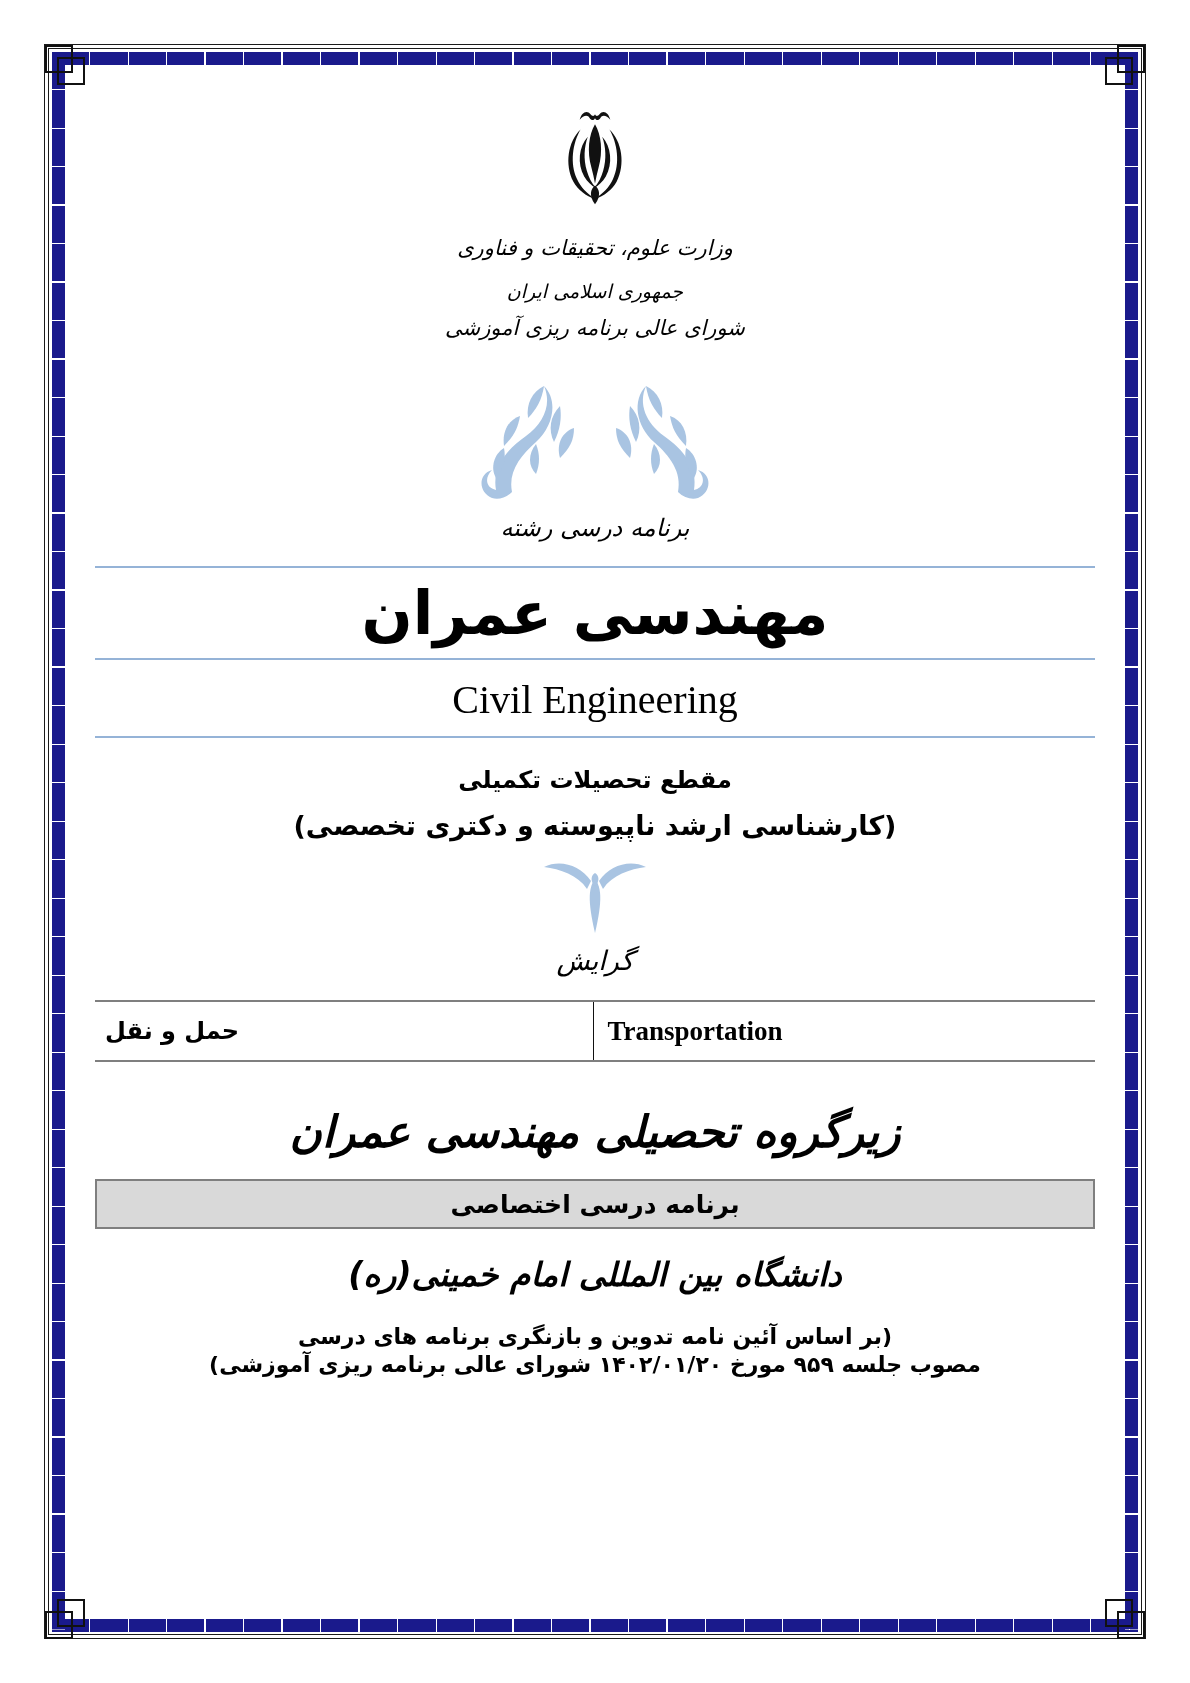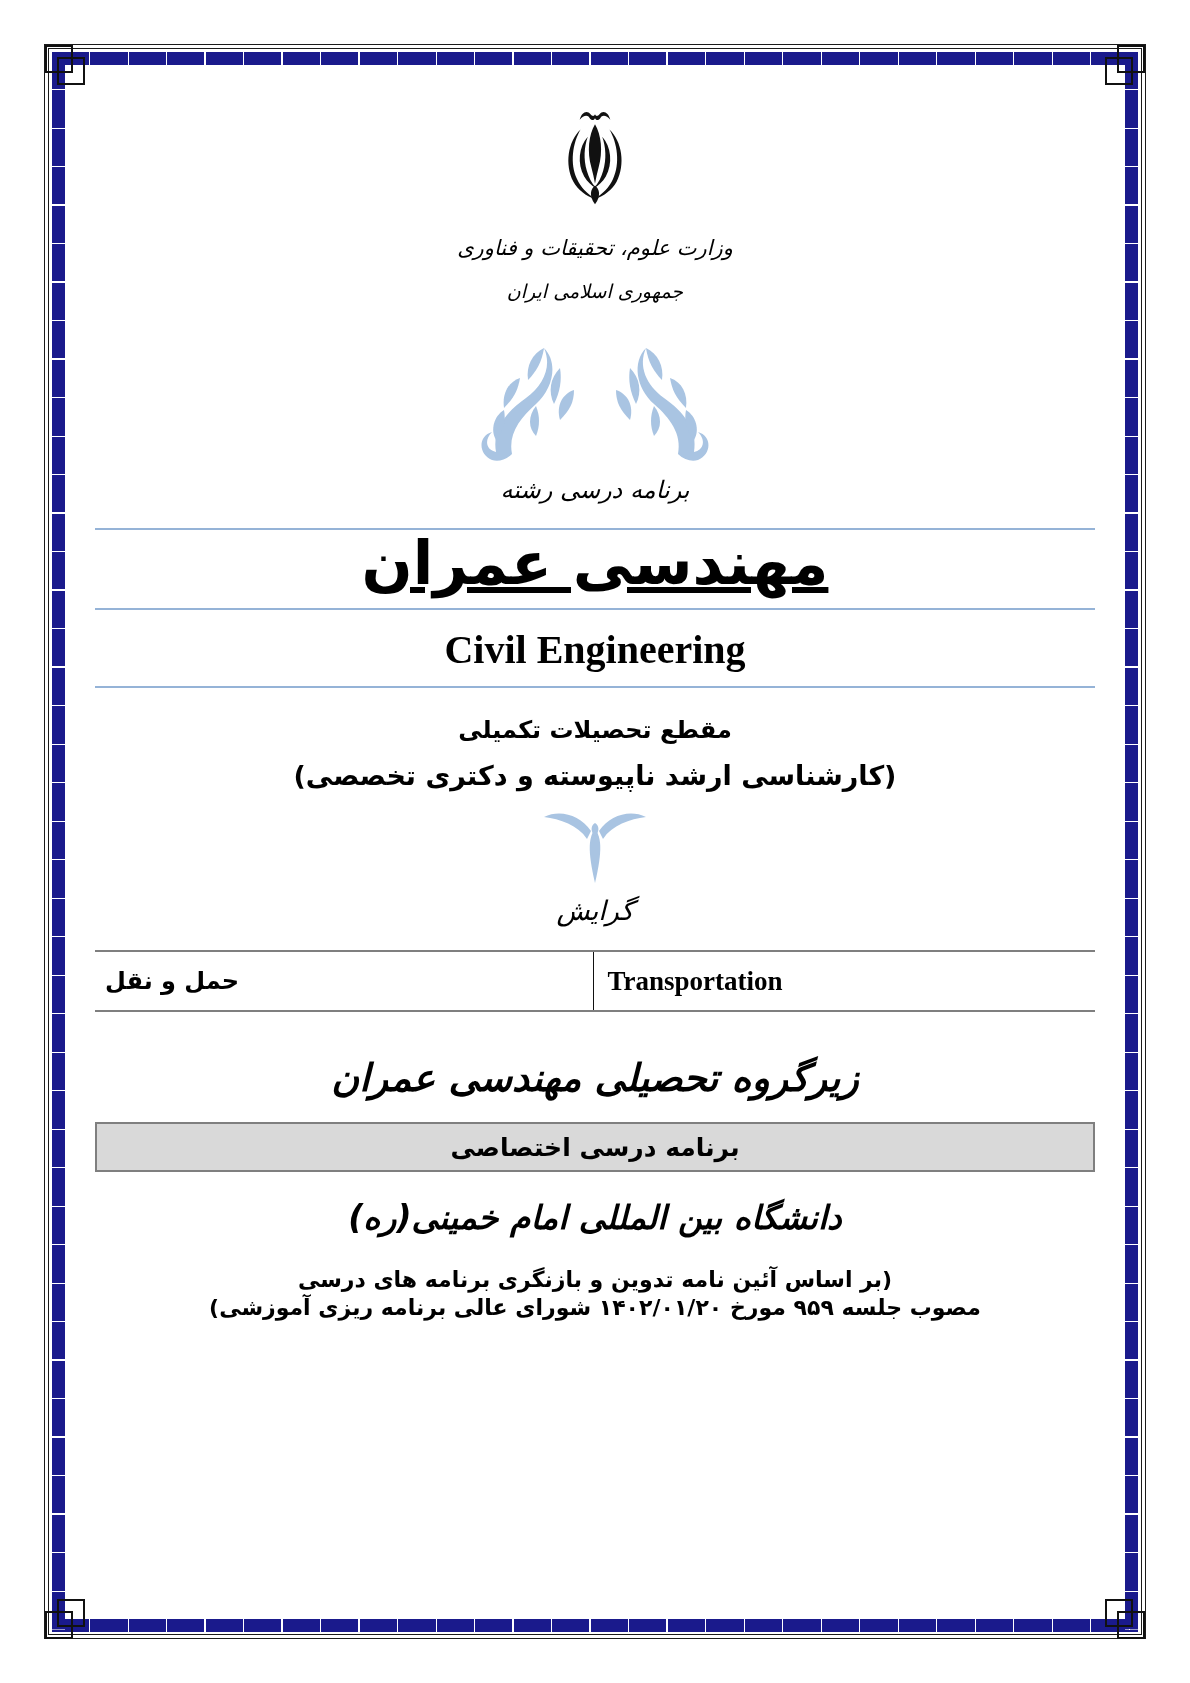--- a/index.html
+++ b/index.html
@@ -39,34 +39,34 @@
   .ministry-line{direction:rtl;}
   .m1{font-size:19px;margin-top:20px;}
   .m2{font-size:21px;margin-top:18px;}
   .m3{font-size:21px;margin-top:14px;}
   .flourish{display:block;margin:34px auto 0 auto;}
   .program-label{direction:rtl;font-size:24px;margin-top:2px;}
   .rule-blue{height:0;border-top:2px solid #95B3D7;margin:0 15px;}
   .r1{margin-top:24px;}
   .r2{margin-top:12px;}
   .r3{margin-top:14px;}
-  .title-fa{direction:rtl;font-size:60px;font-weight:bold;line-height:1.1;text-decoration:underline;}
-  .title-en{font-family:"Liberation Serif",serif;font-weight:bold;font-size:40px;margin-top:18px;line-height:1.1;}
+  .title-fa{direction:rtl;font-size:60px;font-weight:bold;margin-top:12px;line-height:1.1;}
+  .title-en{font-family:"Liberation Serif",serif;font-weight:normal;font-size:40px;margin-top:18px;line-height:1.1;}
   .level-heading{direction:rtl;font-weight:bold;font-size:24px;margin-top:28px;}
   .level-detail{direction:rtl;font-weight:bold;font-size:27px;margin-top:16px;}
   .small-ornament{display:block;margin:14px auto 0 auto;}
   .orientation-heading{direction:rtl;font-size:27px;margin-top:8px;}
   .orient-table{
     display:flex;margin:24px 15px 0 15px;height:58px;
     border-top:2.5px solid #7F7F7F;border-bottom:2.5px solid #7F7F7F;
   }
   .orient-cell{flex:1;display:flex;align-items:center;}
   .orient-fa{justify-content:flex-end;direction:rtl;font-weight:bold;font-size:24px;padding-left:10px;border-left:0;}
   .orient-en{justify-content:flex-start;font-family:"Liberation Serif",serif;font-weight:bold;font-size:27px;padding-left:14px;border-left:1.5px solid #111;}
-  .subgroup{direction:rtl;font-size:38px;font-weight:bold;margin-top:44px;}
+  .subgroup{direction:rtl;font-size:44px;font-weight:bold;margin-top:44px;}
   .banner{
     margin:22px 15px 0 15px;height:46px;
     background:#D9D9D9;border:2px solid #7F7F7F;
     display:flex;align-items:center;justify-content:center;
     direction:rtl;font-weight:bold;font-size:25px;
   }
   .university{direction:rtl;font-size:33px;font-weight:bold;margin-top:26px;}
   .footnote{direction:rtl;font-weight:bold;font-size:22px;}
   .f1{margin-top:30px;}
   .f2{margin-top:3px;}
@@ -100,20 +100,21 @@
         <path d="M60 88 C65 92 67 99 60 109 C53 99 55 92 60 88 Z"></path>
         <path d="M68 34 C78 45 80 64 72 78 C68.5 84 64 88 59 91 C64 85 67 79 69 72 C73 59 72 45 68 34 Z"></path>
         <path d="M52 34 C42 45 40 64 48 78 C51.5 84 56 88 61 91 C56 85 53 79 51 72 C47 59 48 45 52 34 Z"></path>
         <path d="M76 26 C90 39 94 65 84 84 C79 93 70 100 60 103 C69 97 76 90 80 81 C88 64 85 41 76 26 Z"></path>
         <path d="M44 26 C30 39 26 65 36 84 C41 93 50 100 60 103 C51 97 44 90 40 81 C32 64 35 41 44 26 Z"></path>
       </g>
     </svg>
 
     <div class="cal ministry-line m2">وزارت علوم، تحقیقات و فناوری</div>
     <div class="cal ministry-line m1">جمهوری اسلامی ایران</div>
+    <div class="cal ministry-line m3">شورای عالی برنامه ریزی آموزشی</div>
 
     <svg class="flourish" width="250" height="138" viewBox="0 0 250 138">
       <g fill="#A9C4E2">
         <g>
           <path d="M22 124 C8 118 8 100 22 96 C14 104 16 114 26 116 C22 94 36 76 56 62 C74 49 82 30 74 12 C88 26 84 52 66 68 C50 82 38 98 42 118 C36 124 28 126 22 124 Z"></path>
           <path d="M74 12 C62 18 56 30 58 44 C66 36 72 26 74 12 Z"></path>
           <path d="M50 42 C38 46 32 58 34 72 C44 62 48 54 50 42 Z"></path>
           <path d="M90 32 C80 42 78 56 84 68 C90 56 92 44 90 32 Z"></path>
           <path d="M104 54 C92 58 86 70 90 84 C100 74 104 66 104 54 Z"></path>
           <path d="M34 74 C24 80 20 94 26 104 C34 94 36 84 34 74 Z"></path>

